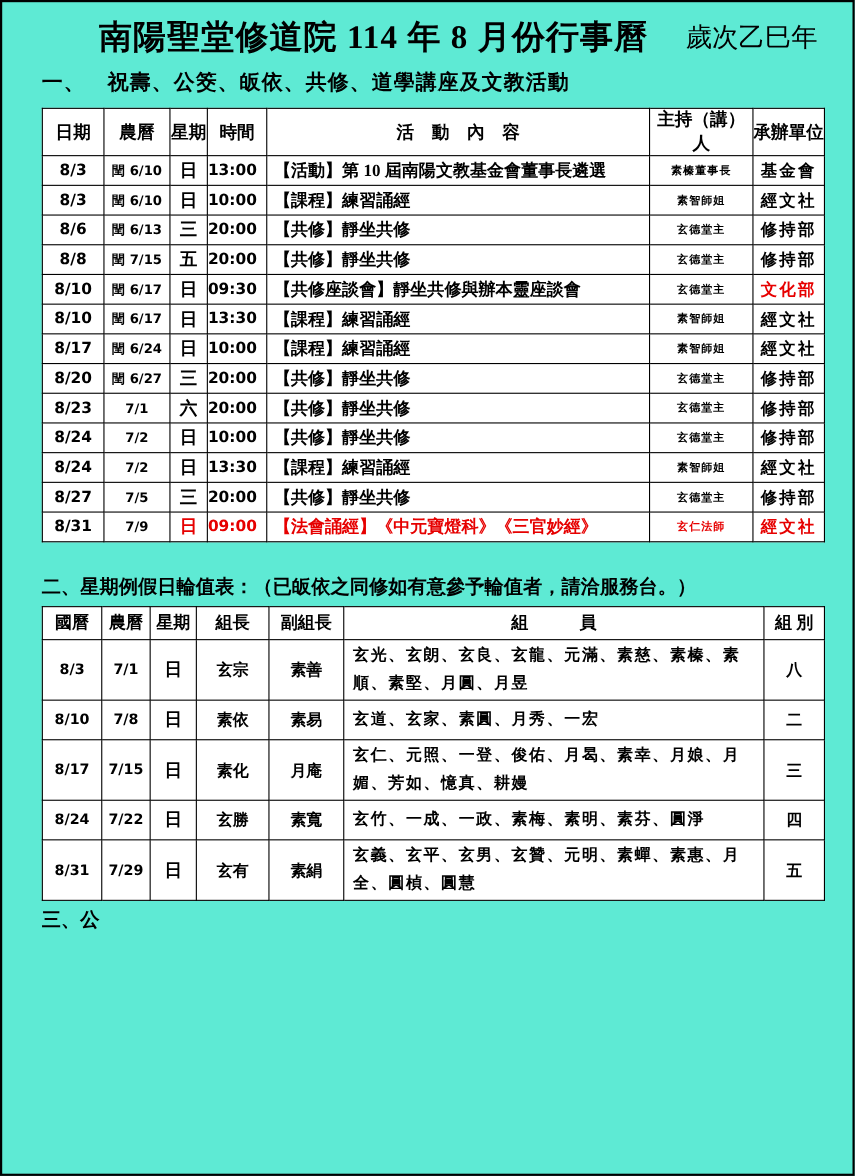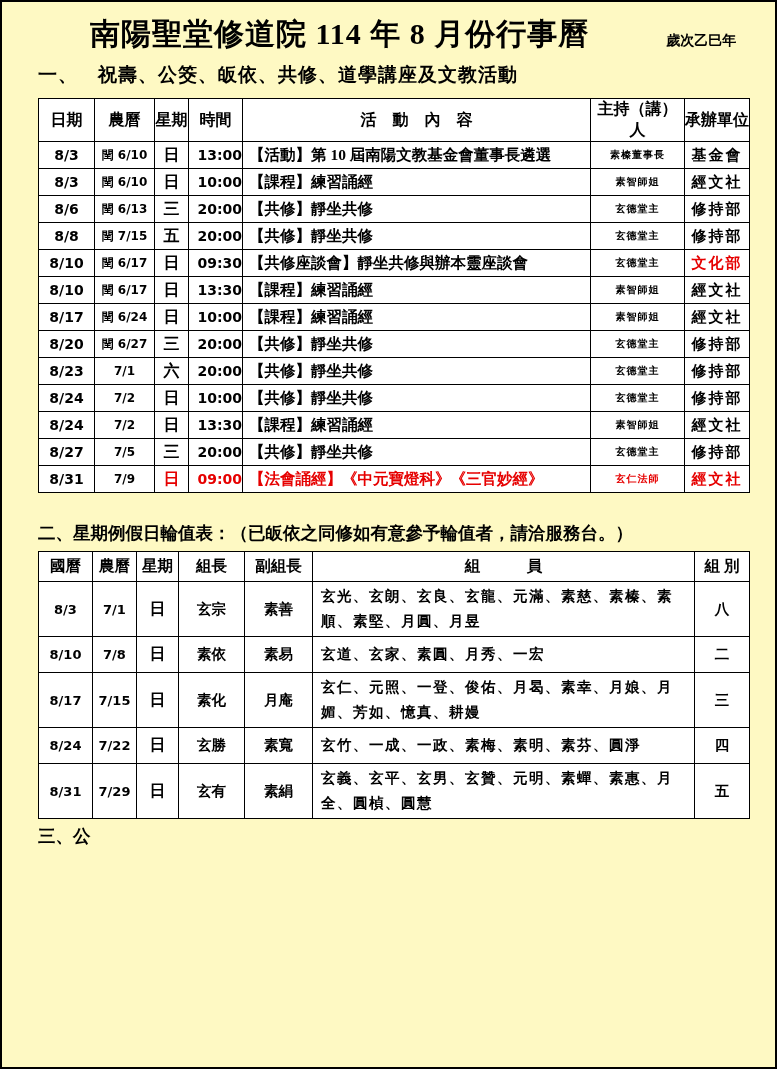--- a/index.html
+++ b/index.html
@@ -3,50 +3,50 @@
 <meta charset="utf-8">
 <style>
   * { margin:0; padding:0; box-sizing:border-box; }
   html,body { background:#fff; }
   body {
     width:777px; height:1069px; position:relative; overflow:hidden;
     font-family:"Liberation Serif","DejaVu Serif",serif;
     color:#000;
   }
   .page {
-    position:absolute; inset:0; border:2px solid #000; background:#fef9c3;
+    position:absolute; inset:0; border:2px solid #000; background:#5eead4;
   }
   .red { color:var(--red,#e60000); }
 
   
   .title-row {
     position:absolute; top:12px; left:88px; width:660px;
     display:flex; align-items:flex-end; gap:34px;
   }
   .main-title { font-size:30px; font-weight:700; letter-spacing:1px; white-space:nowrap; }
-  .year-label { font-size:14px; font-weight:700; padding-bottom:5px; white-space:nowrap;margin-left:43px; }
+  .year-label { font-size:24px; font-weight:400; padding-bottom:5px; white-space:nowrap; }
 
   
   .sec-head { position:absolute; left:36px; font-weight:700; white-space:nowrap; }
   .sec1-head { top:60px;  font-size:19px; letter-spacing:1px; }
   .sec2-head { top:519px; font-size:17.5px; }
   .sec3-head { top:822px; font-size:17.5px; }
 
   
   table { border-collapse:collapse; table-layout:fixed; position:absolute; left:36px; background:#fff; }
   td,th { border:1.8px solid #000; overflow:hidden; }
 
   
   .t1 { top:96px; width:711px; }
   .t1 th { font-size:16px; font-weight:700; height:30px; text-align:center; }
   .t1 td { height:27px; }
   .t1 .c-date  { text-align:center; font-family:"DejaVu Sans","Liberation Sans",sans-serif; font-weight:700; font-size:14px; }
   .t1 .c-lunar { text-align:center; font-family:"DejaVu Sans","Liberation Sans",sans-serif; font-weight:700; font-size:12px; }
   .t1 .c-week  { text-align:center; font-weight:700; font-size:16px; }
-  .t1 .c-time  { text-align:right; font-family:"DejaVu Sans","Liberation Sans",sans-serif; font-weight:700; font-size:14px; }
+  .t1 .c-time  { text-align:left; font-family:"DejaVu Sans","Liberation Sans",sans-serif; font-weight:700; font-size:14px; }
   .t1 .c-act   { text-align:left; padding-left:6px; font-size:15.5px; font-weight:600; white-space:nowrap; }
   .t1 .c-host  { text-align:center; font-size:10px; font-weight:600; letter-spacing:1px; }
   .t1 .c-org   { text-align:center; font-size:15px; font-weight:600; letter-spacing:2px; }
 
   
   .t2 { top:549px; width:711px; }
   .t2 th { font-size:15.5px; font-weight:700; height:30px; text-align:center; }
   .t2 td { font-size:14.5px; font-weight:600; text-align:center; }
   .t2 .c-gdate,.t2 .c-glunar { font-family:"DejaVu Sans","Liberation Sans",sans-serif; font-weight:700; font-size:13px; }
   .t2 .c-gweek { font-size:16px; font-weight:700; }

